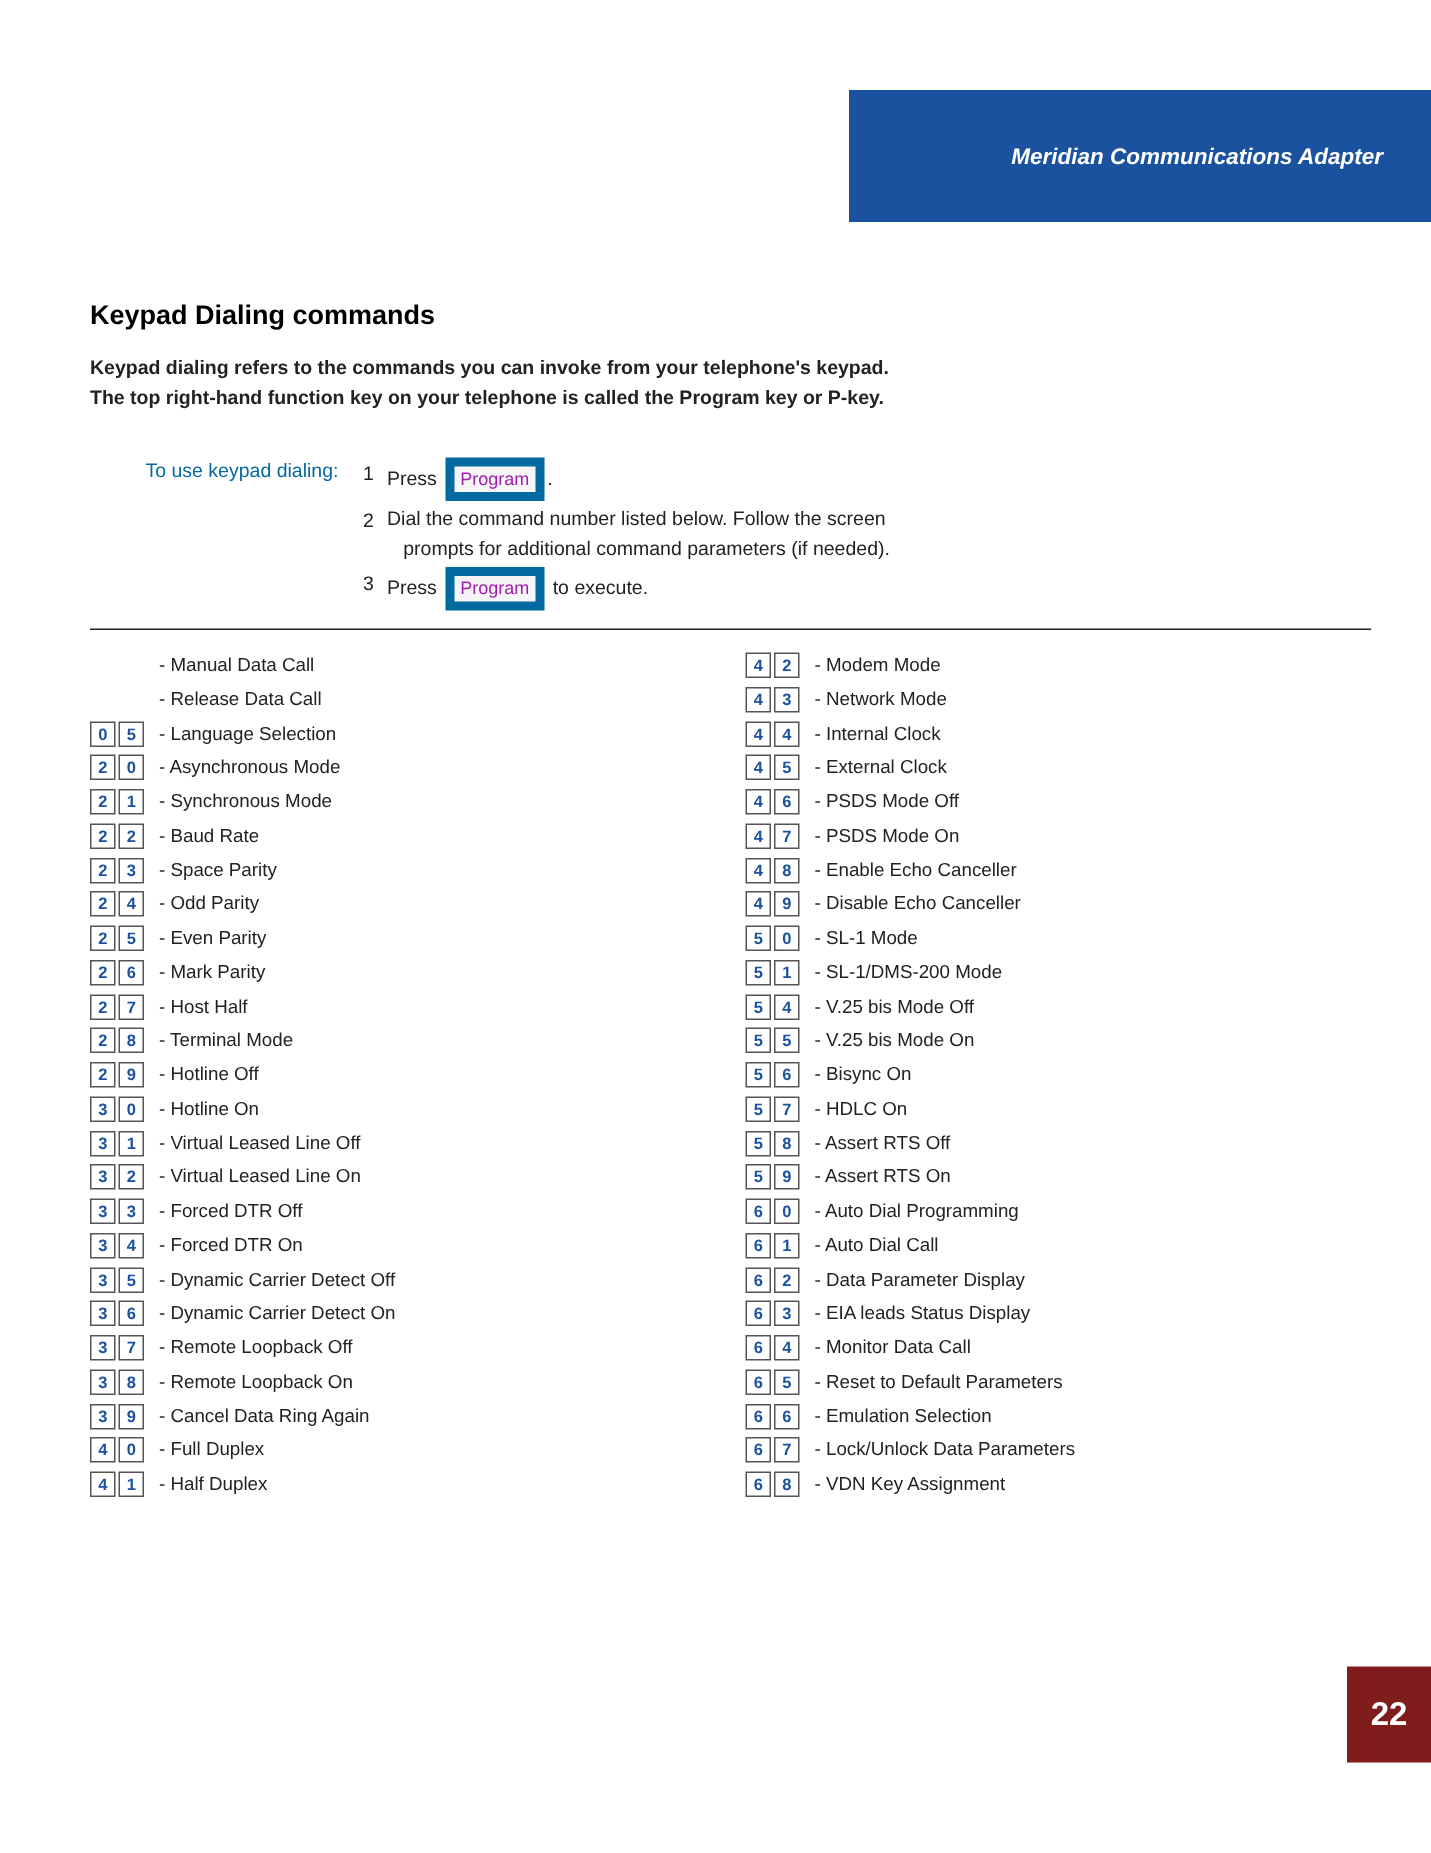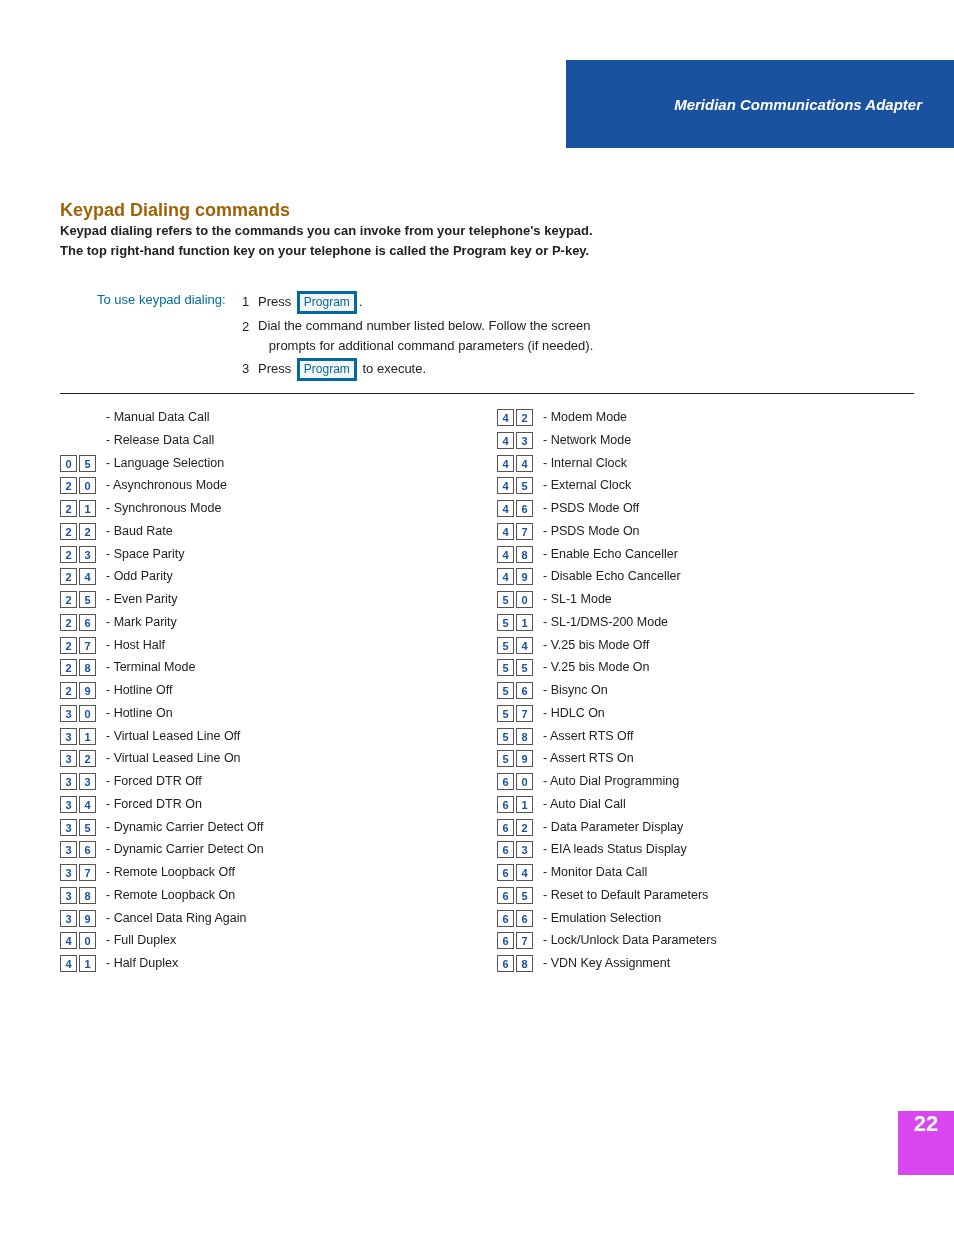--- a/index.html
+++ b/index.html
@@ -35,23 +35,24 @@
 
     
     .content {
       position: absolute;
       top: 200px;
       left: 60px;
       right: 40px;
     }
 
     .section-title {
-      color: #a16207;
+      color: #000000;
       font-size: 18px;
       font-weight: bold;
+      margin-bottom: 14px;
     }
 
     .intro-text {
       font-size: 13px;
       line-height: 1.55;
       margin-bottom: 30px;
       color: #222;
       font-weight: bold;
     }
 
@@ -87,25 +88,25 @@
       min-width: 16px;
       font-weight: normal;
       color: #222;
     }
     .step-text {
       color: #222;
       line-height: 1.55;
     }
     .key-box {
       display: inline-block;
-      border: 3px solid #0369a1;
+      border: 6px solid #0369a1;
       padding: 0px 4px;
       font-size: 12px;
       background: #f5f5f5;
-      color: #0369a1;
+      color: #a21caf;
       margin: 0 2px;
       line-height: 1.4;
     }
 
     
     .divider {
       border: none;
       border-top: 1.5px solid #222;
       margin: 10px 0 12px 0;
     }
@@ -157,28 +158,28 @@
     .no-keys {
       min-width: 46px;
       flex-shrink: 0;
     }
 
     
     .page-tab {
       position: absolute;
       bottom: 60px;
       right: 0;
-      background: #d946ef;
+      background: #7f1d1d;
       color: #fff;
       font-size: 22px;
       font-weight: bold;
       width: 56px;
       height: 64px;
       display: flex;
-      align-items: flex-start;
+      align-items: center;
       justify-content: center;
     }
   </style>
 </head>
 <body>
 
 <div class="header-bar">
   <span class="header-title">Meridian Communications Adapter</span>
 </div>
 

